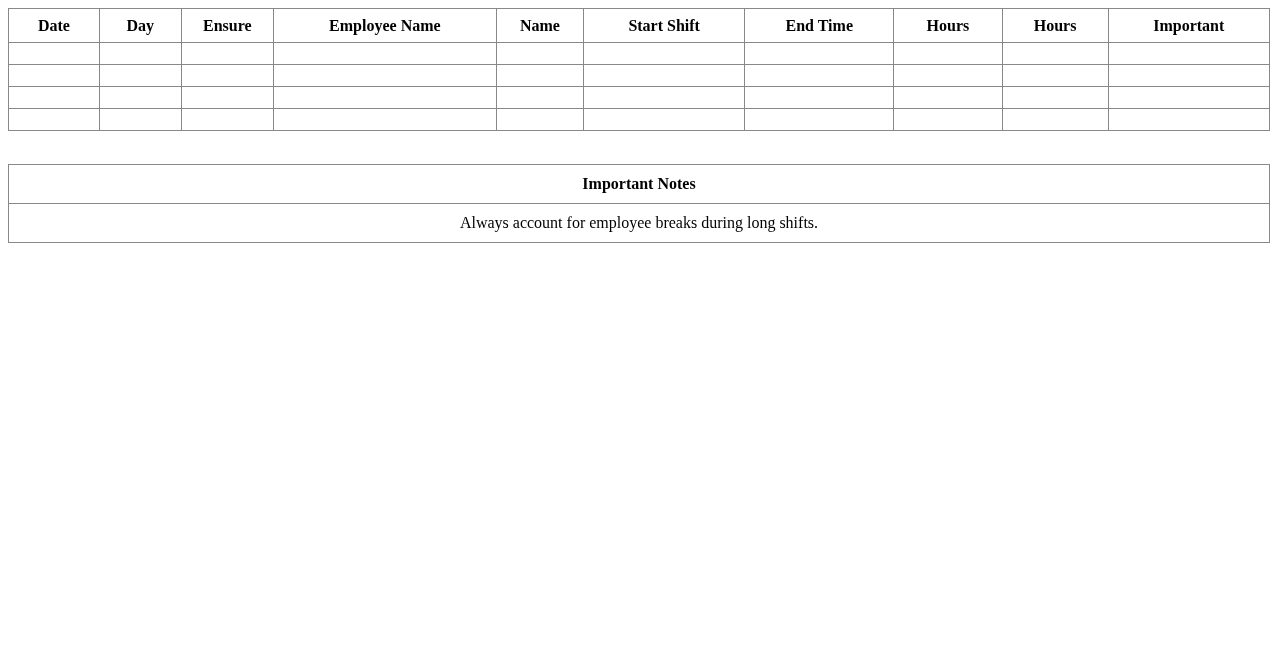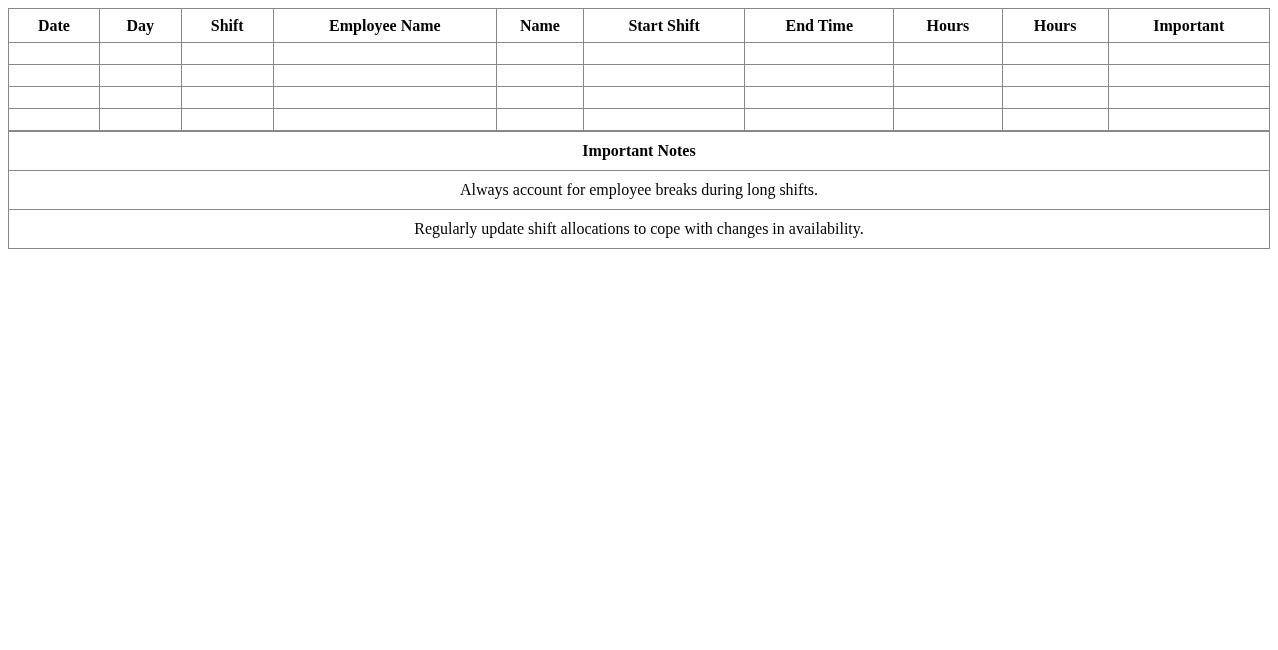--- a/index.html
+++ b/index.html
@@ -38,20 +38,21 @@
     text-align: center;
     padding: 8px 4px;
     line-height: 17px;
   }
   .schedule td.empty-cell {
     height: 21px;
     padding: 0 4px;
   }
   
   .notes {
+    margin-top: 33px;
   }
   .notes th {
     font-weight: bold;
     text-align: center;
     padding: 11px 4px;
     line-height: 16px;
   }
   .notes td {
     text-align: center;
     padding: 11px 4px;
@@ -71,21 +72,21 @@
     <col style="width:12.8%">
     <col style="width:11.8%">
     <col style="width:8.6%">
     <col style="width:8.4%">
     <col style="width:12.8%">
   </colgroup>
   <thead>
     <tr>
       <th>Date</th>
       <th>Day</th>
-      <th>Shift</th>
+      <th>Ensure</th>
       <th>Employee Name</th>
       <th>Name</th>
       <th>Start Shift</th>
       <th>End Time</th>
       <th>Hours</th>
       <th>Hours</th>
       <th>Important</th>
     </tr>
   </thead>
   <tbody>
@@ -143,17 +144,14 @@
 <table class="notes">
   <thead>
     <tr>
       <th>Important Notes</th>
     </tr>
   </thead>
   <tbody>
     <tr>
       <td>Always account for employee breaks during long shifts.</td>
     </tr>
-    <tr>
-      <td>Regularly update shift allocations to cope with changes in availability.</td>
-    </tr>
   </tbody>
 </table>
 
 </body></html>

